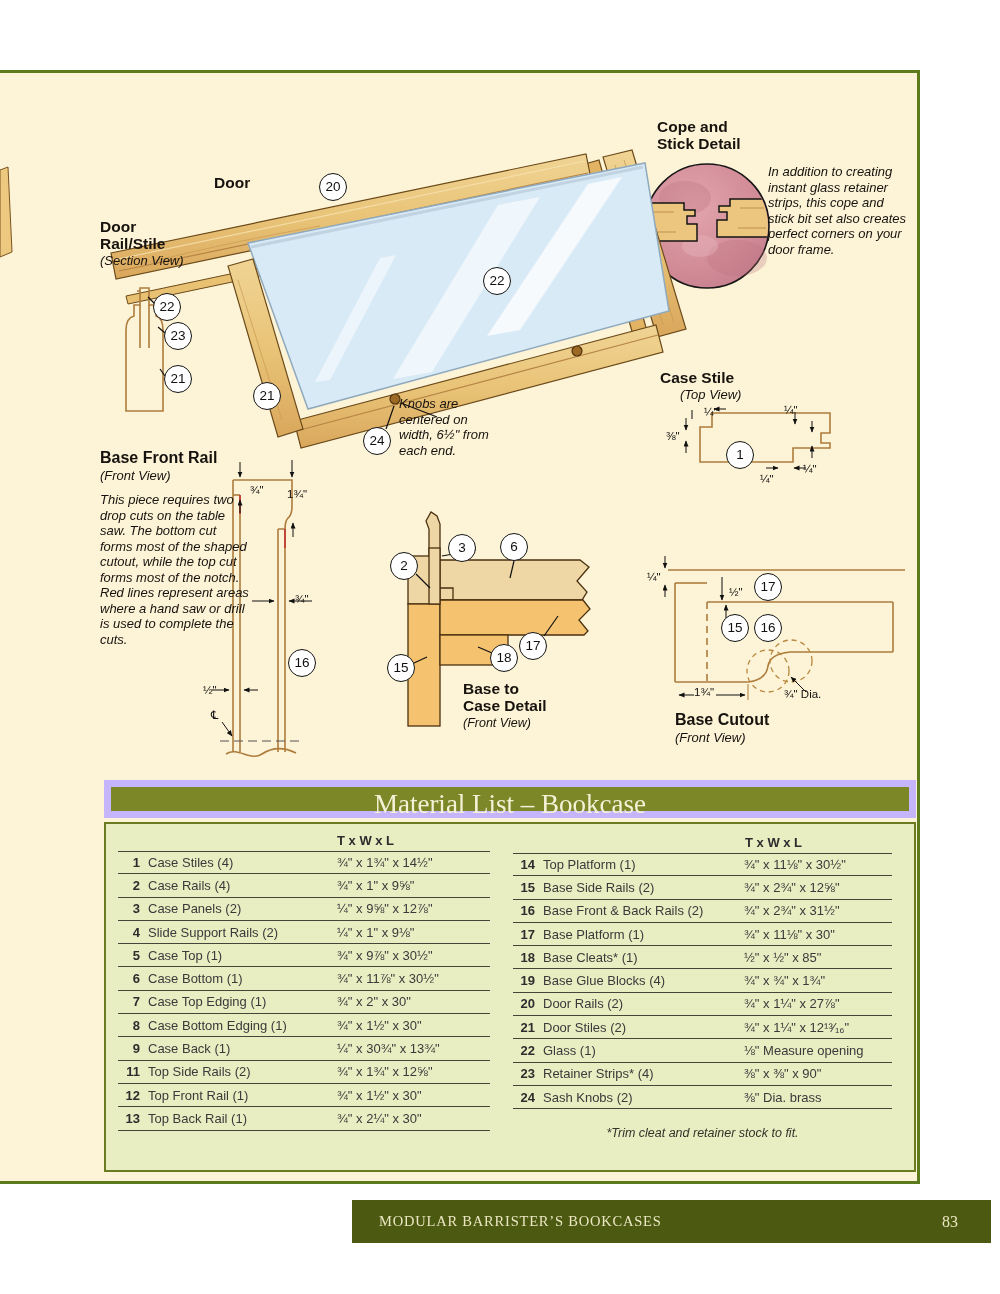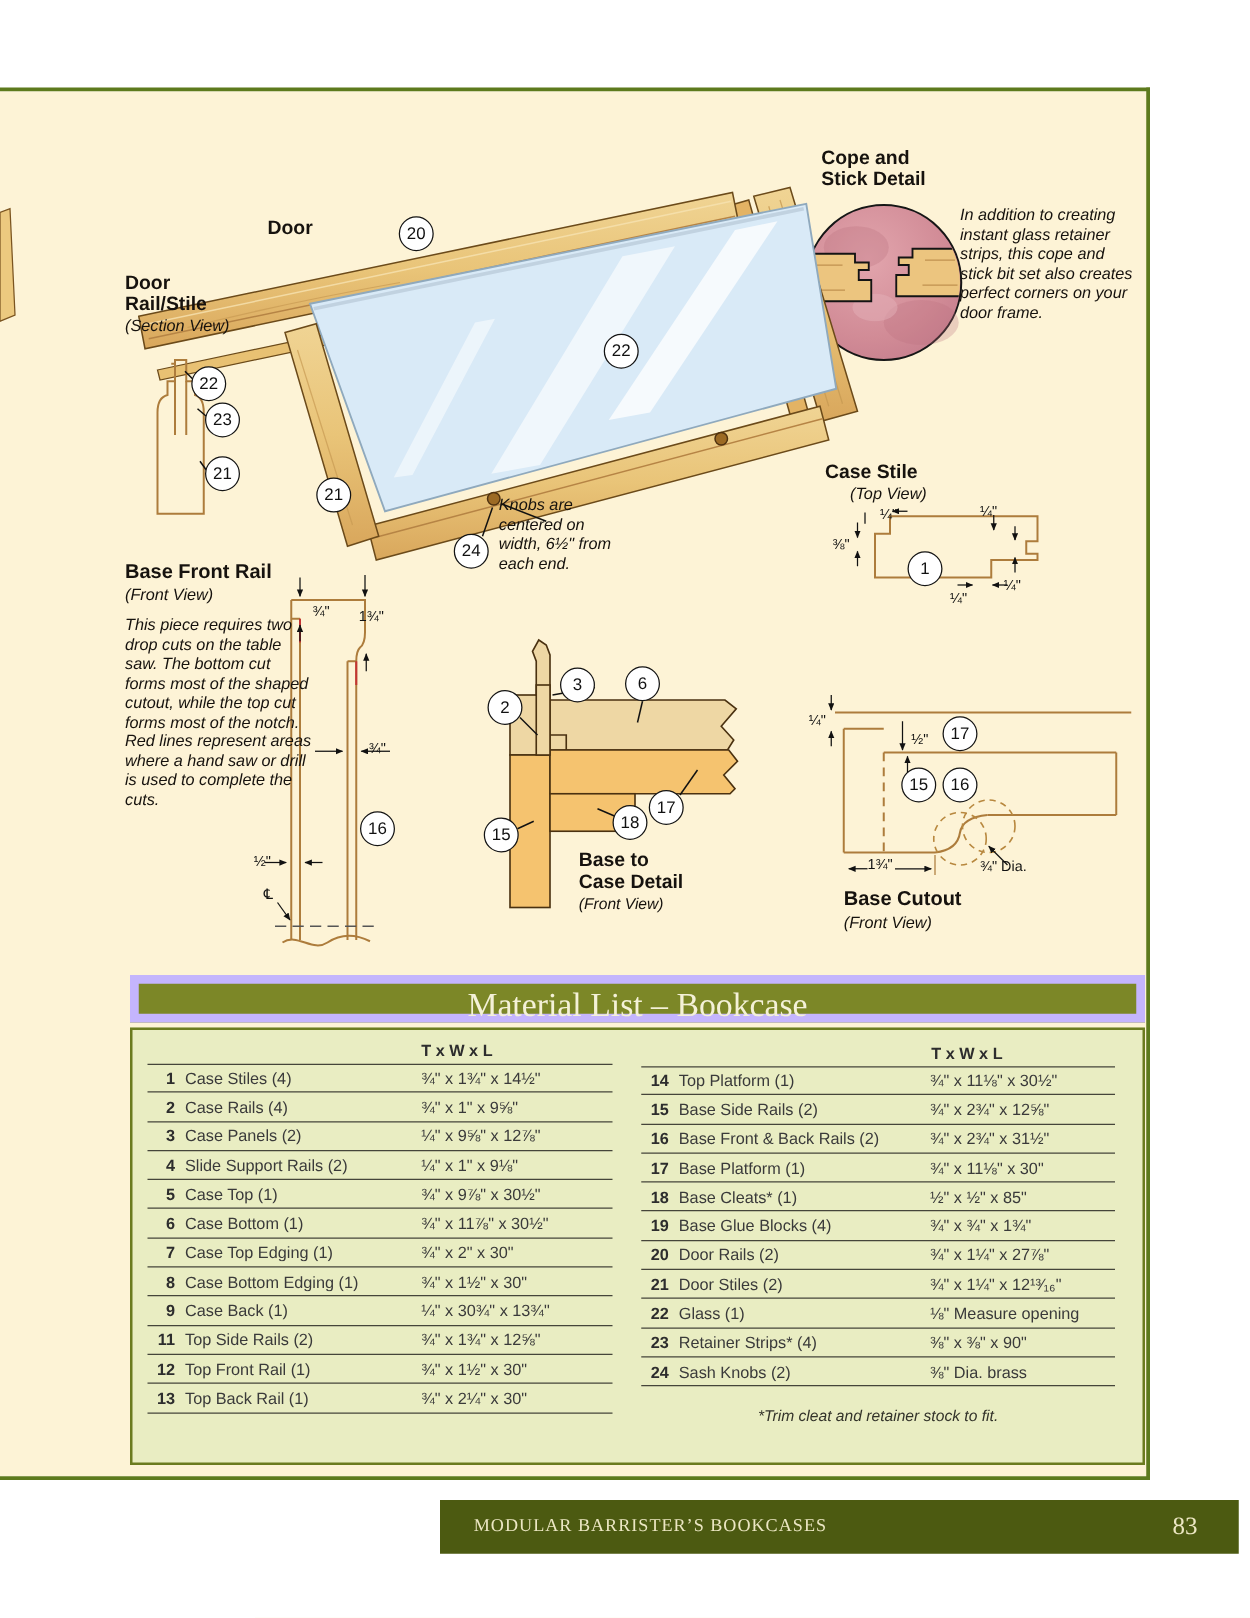--- a/index.html
+++ b/index.html
@@ -50,21 +50,21 @@
   #mat-right .dm { width:148px; }
   .colhead { position:absolute; font-weight:bold; font-size:13px; color:#2d2d2d; z-index:2; }
   .mfoot { position:absolute; left:513px; top:1126px; width:379px; text-align:center; font-style:italic; font-size:12.5px; color:#33332a; z-index:2; }
 
   .footer {
     position:absolute; left:352px; top:1200px; width:639px; height:43px; background:#4c5a11;
     color:#ece7c3; font-family:"Liberation Serif","DejaVu Serif",serif;
     display:flex; align-items:center; justify-content:space-between;
     padding:0 33px 0 27px; font-size:14.5px; letter-spacing:0.8px; z-index:2;
   }
-  .footer .pg { font-size:20px; letter-spacing:0; }
+  .footer .pg { font-size:16px; letter-spacing:0; }
 </style>
 </head>
 <body>
 
 <div id="page">
   <div class="cream"></div>
   <div class="rule-top"></div>
   <div class="rule-right"></div>
   <div class="rule-bottom"></div>
 

